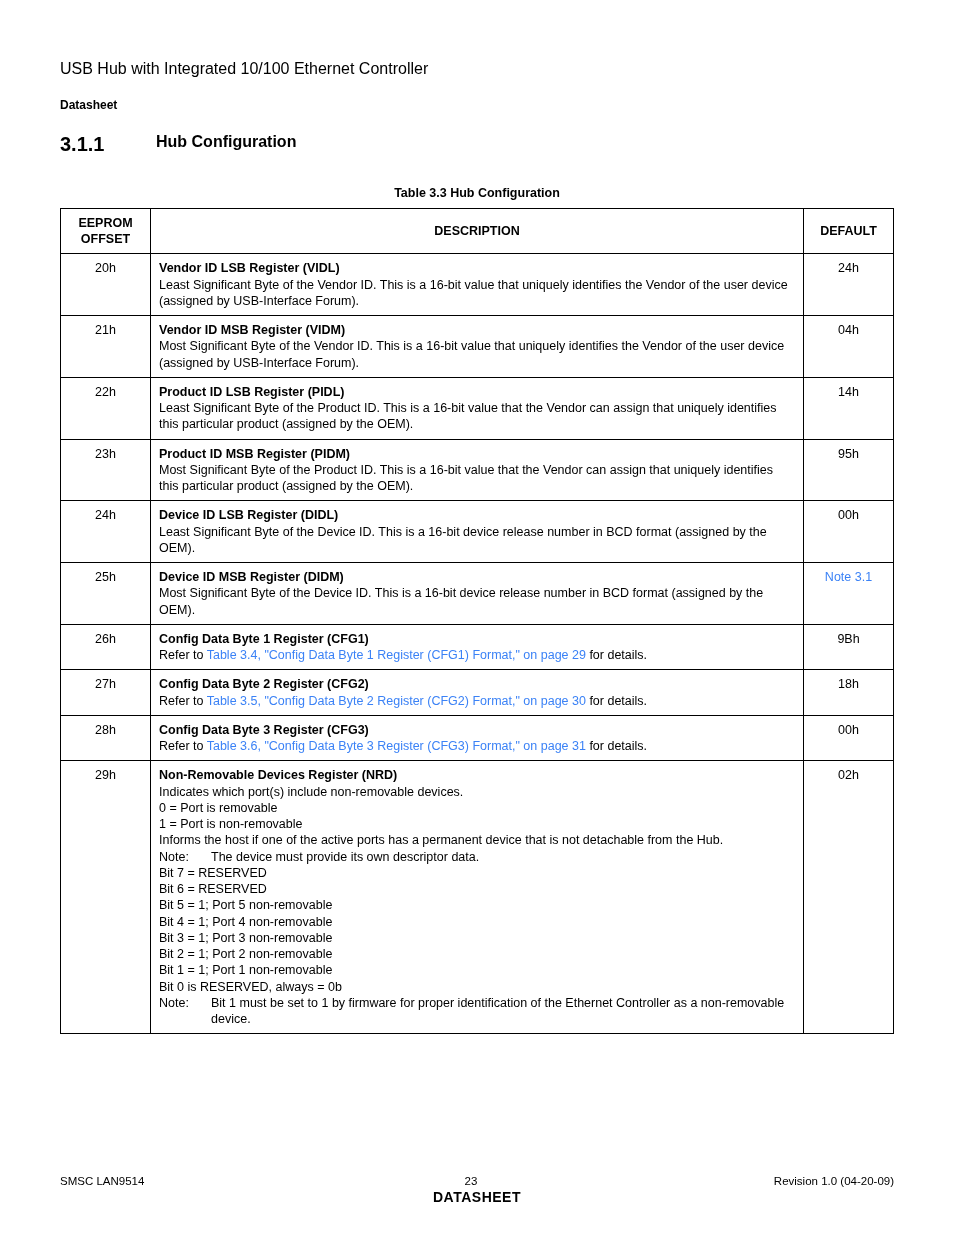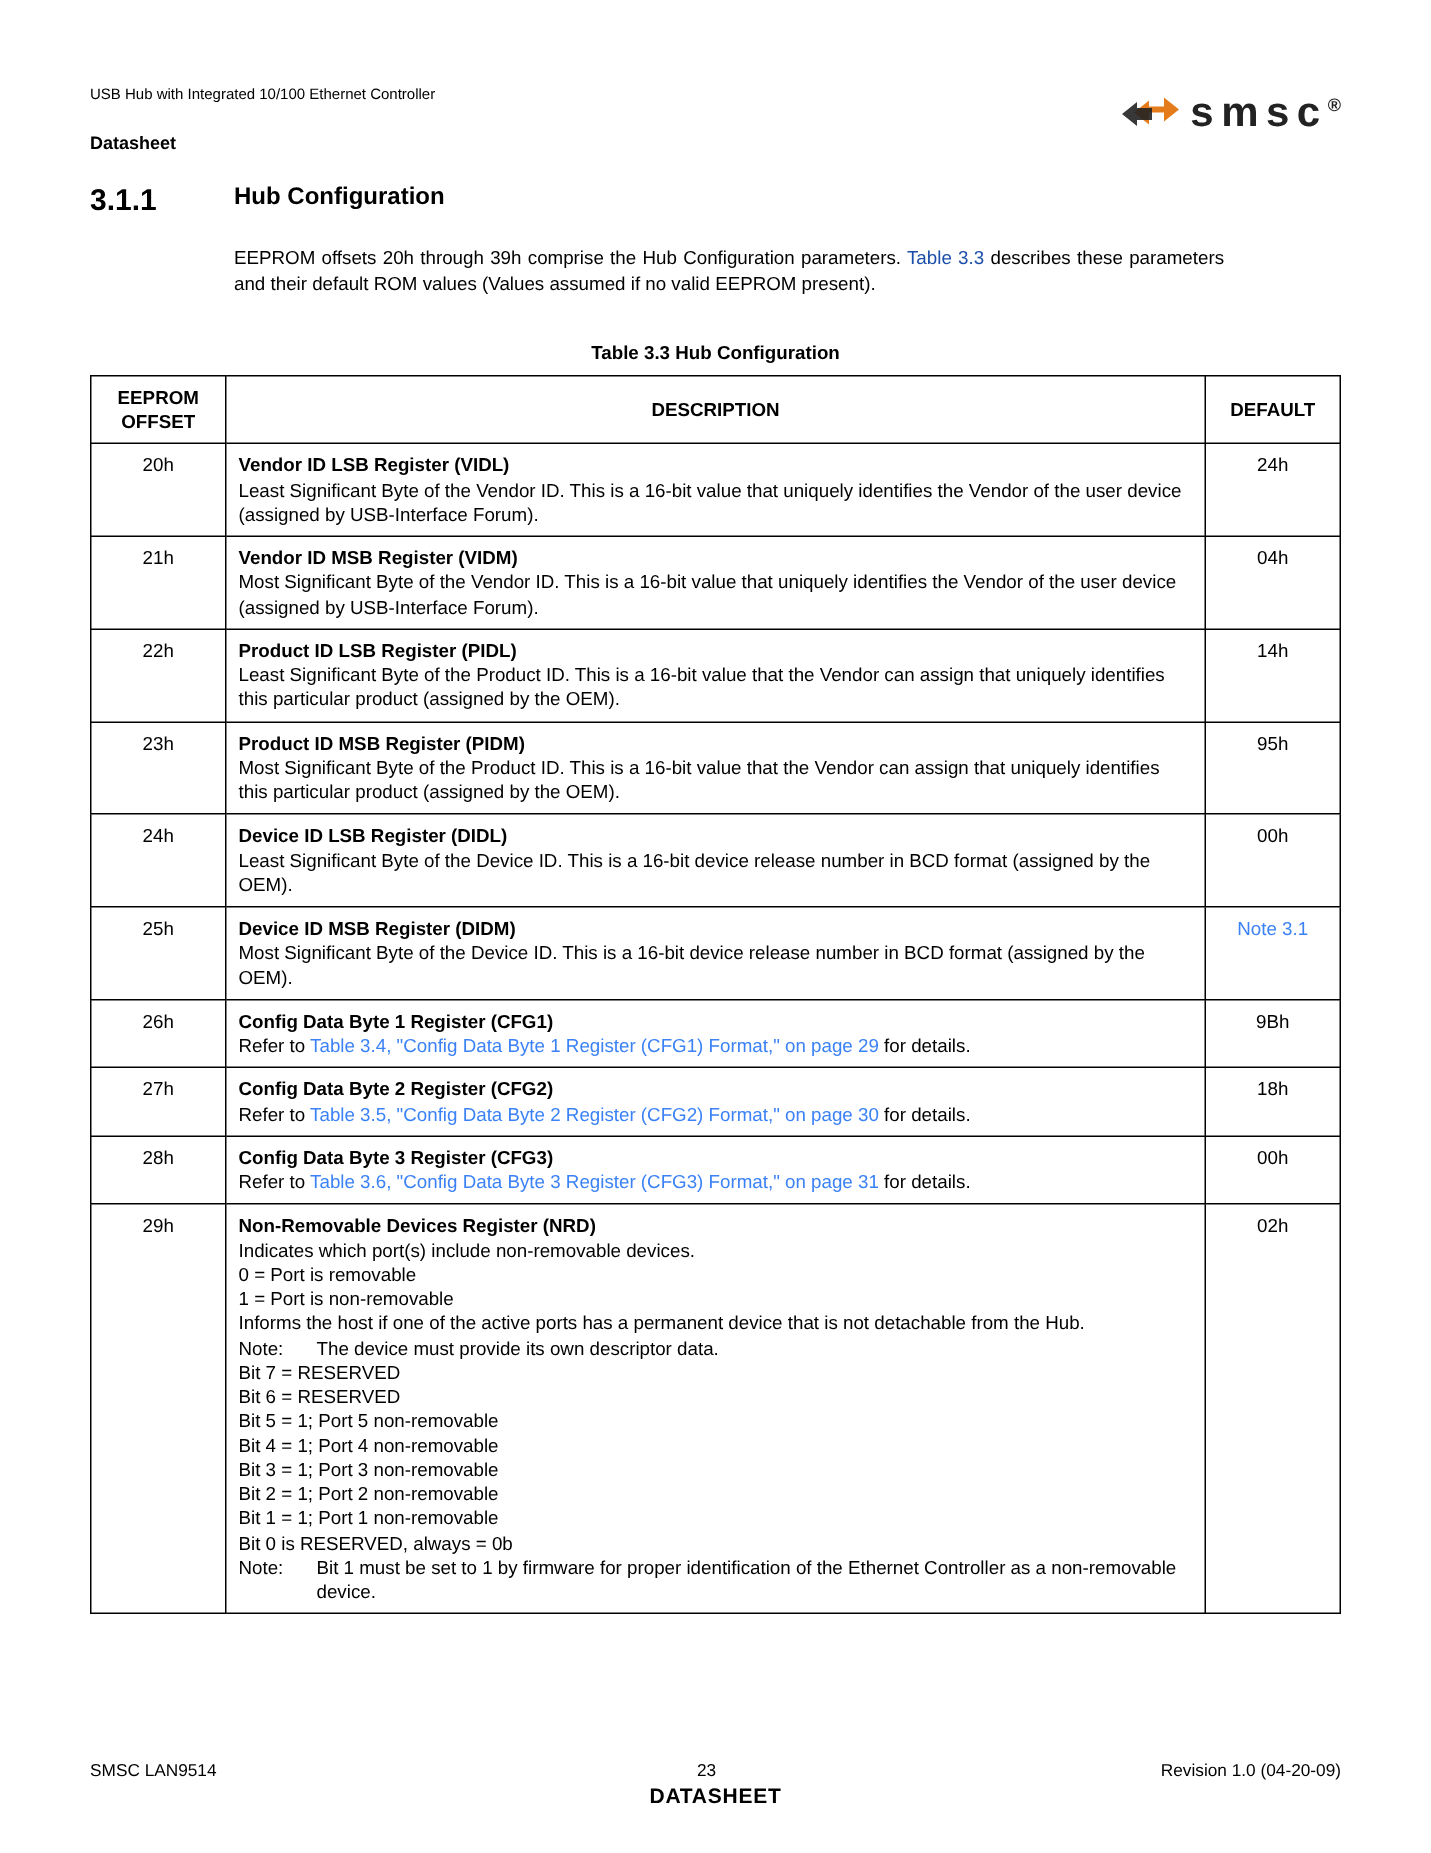--- a/index.html
+++ b/index.html
@@ -17,21 +17,21 @@
     box-sizing: border-box;
     padding: 56px 60px 0 60px;
     position: relative;
   }
   .header-row {
     display: flex;
     justify-content: space-between;
     align-items: flex-start;
   }
   .header-left { line-height: 1.6; }
-  .header-title { font-size: 10px; }
+  .header-title { font-size: 16px; }
   .header-type { font-weight: bold; margin-top: 14px; font-size: 12px;}
   .logo {
     display: flex;
     align-items: center;
     gap: 6px;
     margin-top: 2px;
   }
   .logo-text {
     font-weight: bold;
     font-size: 28px;
@@ -108,39 +108,27 @@
 </head>
 <body>
 
 <div class="page">
 
   <div class="header-row">
     <div class="header-left">
       <div class="header-title">USB Hub with Integrated 10/100 Ethernet Controller</div>
       <div class="header-type">Datasheet</div>
     </div>
-    <div class="logo">
-      <svg width="40" height="34" viewBox="0 0 40 34">
-        <polygon points="8,17 18,9 18,13 28,13 28,7 38,15 28,23 28,17 18,17 18,25 8,17" fill="#e57c1b"></polygon>
-        <polygon points="0,18 10,10 10,14 20,14 20,22 10,22 10,26 0,18" fill="#222" opacity="0.9"></polygon>
-      </svg>
-      <span class="logo-text">
-        <span>smsc</span><span class="logo-reg">®</span>
-      </span>
-    </div>
   </div>
 
   <div class="section-row">
     <div class="section-num">3.1.1</div>
     <div class="section-title">Hub Configuration</div>
   </div>
 
-  <div class="intro-para">
-    <span>EEPROM offsets 20h through 39h comprise the Hub Configuration parameters. </span><span class="link">Table 3.3</span><span> describes these parameters and their default ROM values (Values assumed if no valid EEPROM present).</span>
-  </div>
 
   <div class="table-caption">Table 3.3 Hub Configuration</div>
 
   <table class="config">
     <colgroup>
       <col class="c-offset">
         <col class="c-desc">
         <col class="c-def">
     </colgroup>
     <thead>

